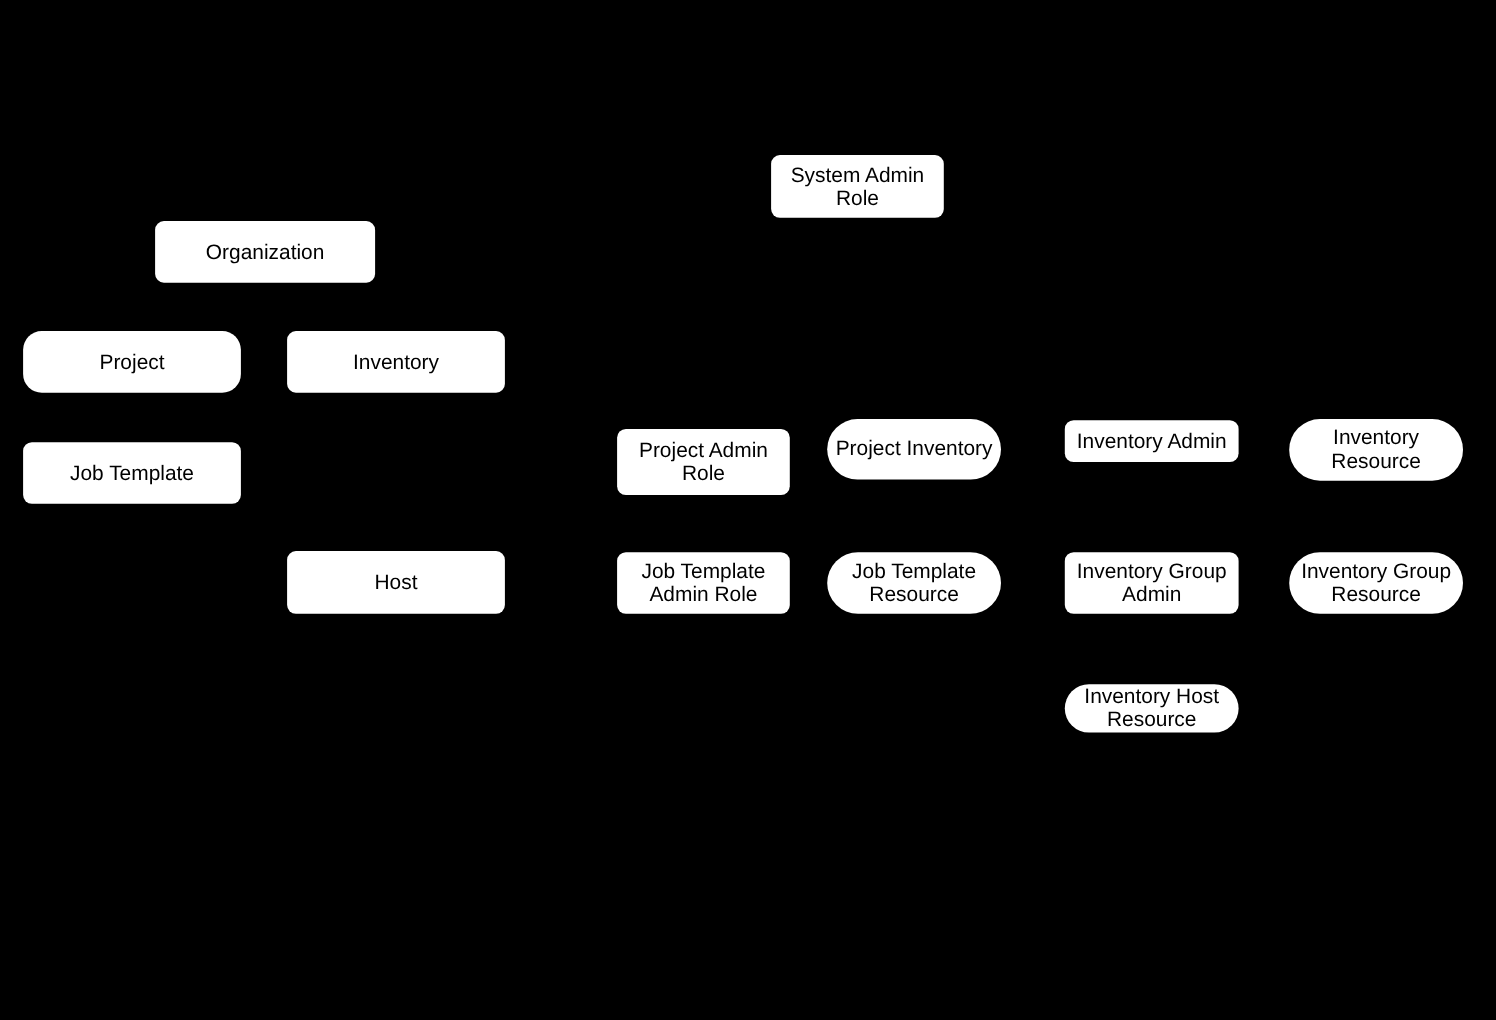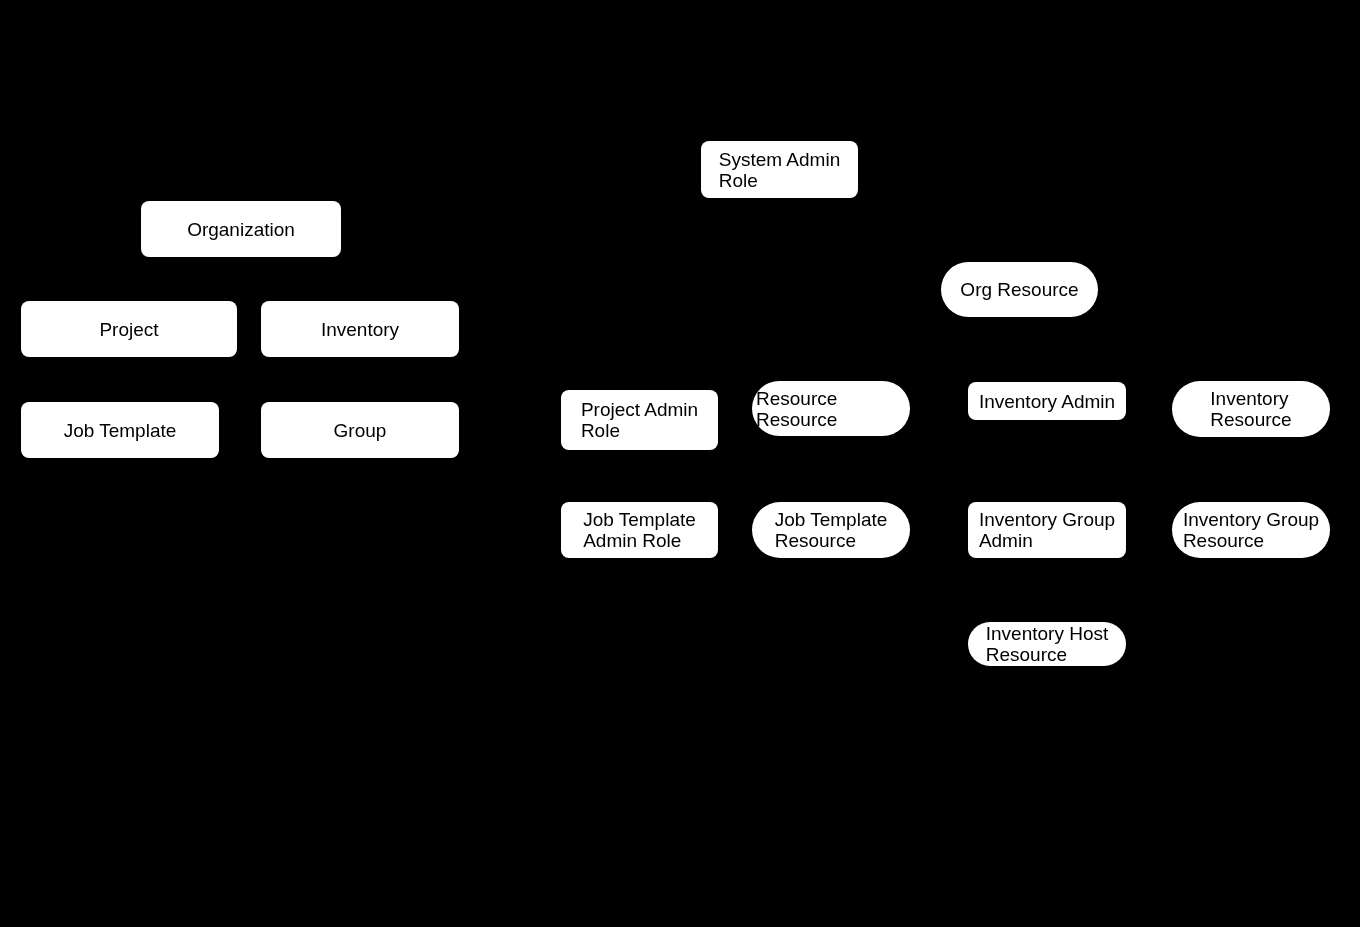--- a/index.html
+++ b/index.html
@@ -29,55 +29,53 @@
     align-items: center;
     justify-content: center;
     font-size: 19px;
     line-height: 21px;
     padding: 2px 4px;
   }
   .node.rect { border-radius: 8px; }
   .node.stadium { border-radius: 999px; }
   .node-label {
     white-space: pre-line;
+    text-align: center;
     display: block;
   }
 </style>
 </head>
 <body>
 
 <div class="canvas">
     <div class="node rect" style="left: 141px; top: 201px; width: 200px; height: 56px;">
       <span class="node-label">Organization</span>
     </div>
-    <div class="node rect" style="left: 21px; top: 301px; width: 216px; height: 56px;">
+    <div class="node rect" style="left: 21px; top: 301px; width: 198px; height: 56px; border-radius: 17px;">
       <span class="node-label">Project</span>
     </div>
     <div class="node rect" style="left: 261px; top: 301px; width: 198px; height: 56px;">
       <span class="node-label">Inventory</span>
     </div>
     <div class="node rect" style="left: 21px; top: 402px; width: 198px; height: 56px;">
       <span class="node-label">Job Template</span>
     </div>
-    <div class="node rect" style="left: 261px; top: 402px; width: 198px; height: 56px;">
-      <span class="node-label">Group</span>
+    <div class="node rect" style="left: 261px; top: 501px; width: 198px; height: 57px;">
+      <span class="node-label">Host</span>
     </div>
     <div class="node rect" style="left: 701px; top: 141px; width: 157px; height: 57px;">
       <span class="node-label">System Admin
 Role</span>
-    </div>
-    <div class="node stadium" style="left: 941px; top: 262px; width: 157px; height: 55px;">
-      <span class="node-label">Org Resource</span>
     </div>
     <div class="node rect" style="left: 561px; top: 390px; width: 157px; height: 60px;">
       <span class="node-label">Project Admin
 Role</span>
     </div>
     <div class="node stadium" style="left: 752px; top: 381px; width: 158px; height: 55px;">
-      <span class="node-label">Resource Resource</span>
+      <span class="node-label">Project Inventory</span>
     </div>
     <div class="node rect" style="left: 968px; top: 382px; width: 158px; height: 38px;">
       <span class="node-label">Inventory Admin</span>
     </div>
     <div class="node stadium" style="left: 1172px; top: 381px; width: 158px; height: 56px;">
       <span class="node-label">Inventory
 Resource</span>
     </div>
     <div class="node rect" style="left: 561px; top: 502px; width: 157px; height: 56px;">
       <span class="node-label">Job Template

